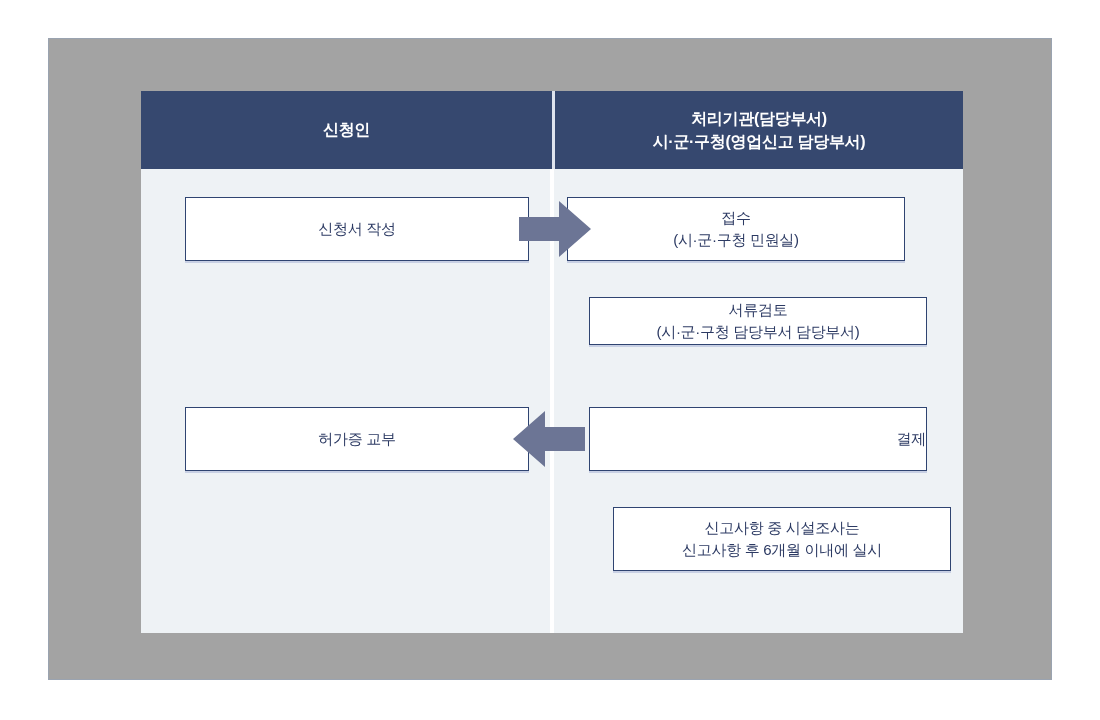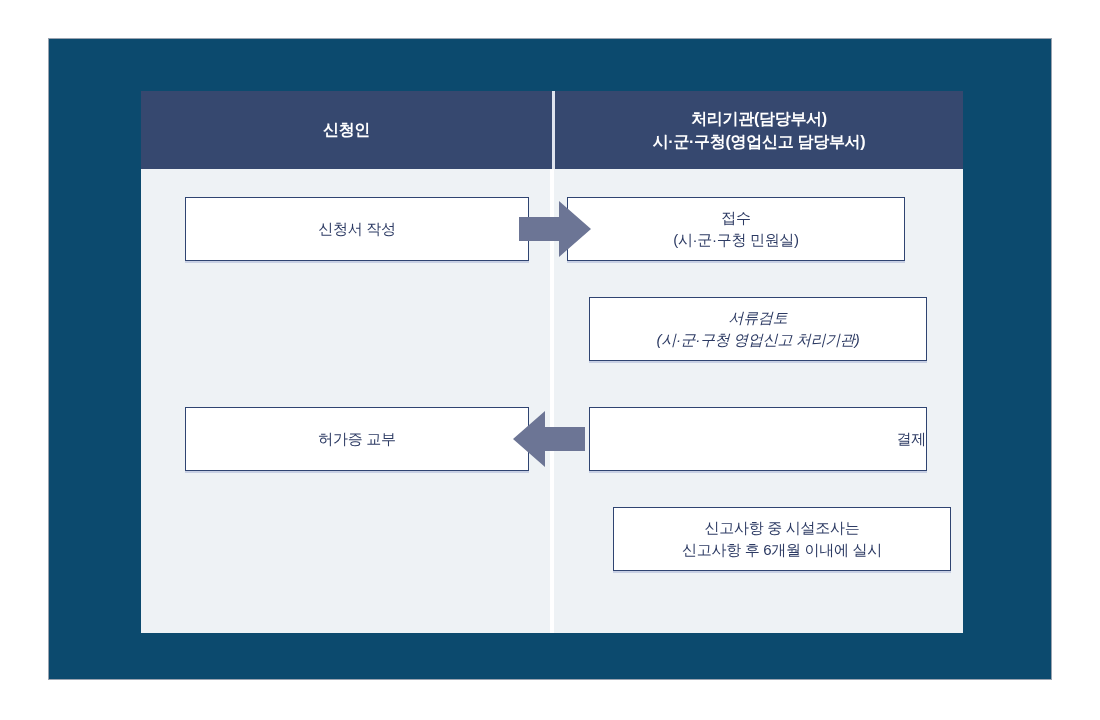--- a/index.html
+++ b/index.html
@@ -17,21 +17,21 @@
 
   
   #page-sheet {
     position: absolute;
     left: 48px;
     top: 38px;
     width: 1004px;
     height: 642px;
     box-sizing: border-box;
     border: 1px solid #9aa3b0;
-    background: #0c4a6e;
+    background: #a3a3a3;
   }
 
   
   #flow-diagram {
     position: absolute;
     left: 92px;   
     top: 52px;    
     width: 822px;
     height: 542px;
     background: #eef2f5;
@@ -101,21 +101,21 @@
   }
   #node-permit-issue {
     left: 44px;  top: 238px; width: 344px; height: 64px;
   }
 
   
   #node-reception {
     left: 426px; top: 28px;  width: 338px; height: 64px;
   }
   #node-document-review {
-    left: 448px; top: 128px; width: 338px; height: 64px; font-style: italic;
+    left: 448px; top: 128px; width: 338px; height: 48px;
   }
   #node-payment {
     left: 448px; top: 238px; width: 338px; height: 64px; justify-content: flex-end;
   }
   #node-inspection-notice {
     left: 472px; top: 338px; width: 338px; height: 64px;
   }
 
   
   .flow-arrow {
@@ -164,21 +164,21 @@
       <div class="node-box" id="node-reception">
         <div>
           <span class="node-line">접수</span>
           <span class="node-line">(시·군·구청 민원실)</span>
         </div>
       </div>
 
       <div class="node-box" id="node-document-review">
         <div>
           <span class="node-line">서류검토</span>
-          <span class="node-line">(시·군·구청 영업신고 처리기관)</span>
+          <span class="node-line">(시·군·구청 담당부서 담당부서)</span>
         </div>
       </div>
 
       <div class="node-box" id="node-payment">
         <span class="node-line">결제</span>
       </div>
 
       <div class="node-box" id="node-inspection-notice">
         <div>
           <span class="node-line">신고사항 중 시설조사는</span>

